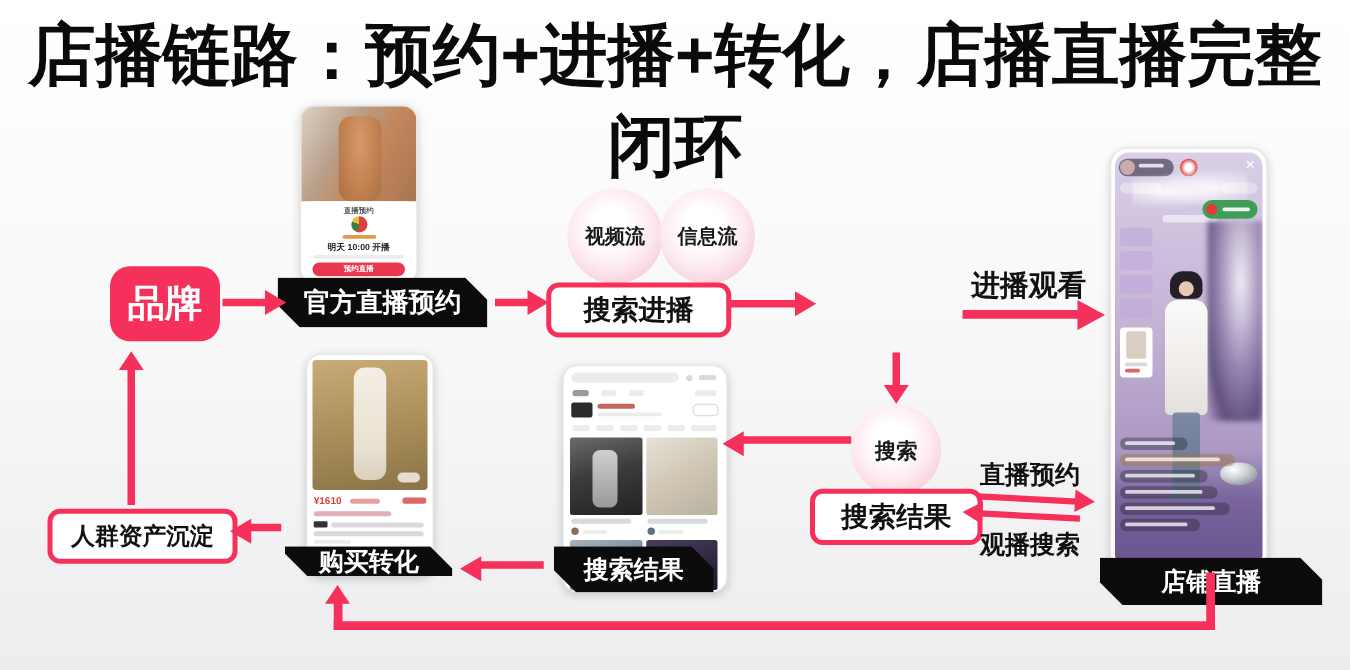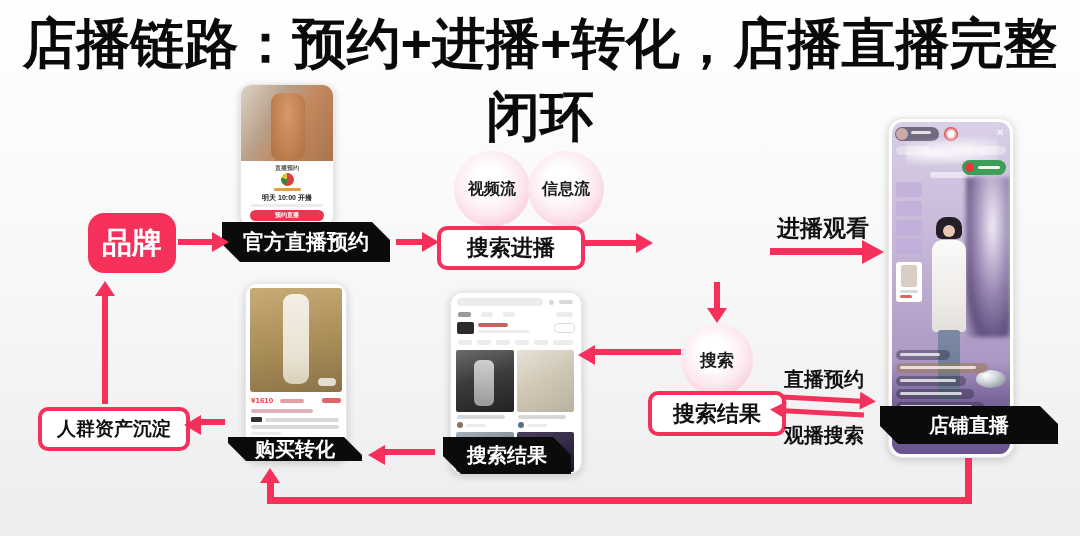--- a/index.html
+++ b/index.html
@@ -166,21 +166,21 @@
   <div class="abs bubble" style="left:681px;top:324px;width:72px;height:72px;font-size:17px;">搜索</div>
 
   <div class="abs badge-white" style="left:648px;top:391px;width:130px;height:37px;font-size:22px;">搜索结果</div>
 
   <div class="abs lbl" style="left:772px;top:366px;width:104px;font-size:20px;">直播预约</div>
   <div class="abs lbl" style="left:772px;top:422px;width:104px;font-size:20px;">观播搜索</div>
 
   <div class="abs badge-black" style="left:443px;top:437px;width:128px;height:37px;font-size:20px;">搜索结果</div>
   <div class="abs badge-black" style="left:228px;top:437px;width:134px;height:24px;font-size:20px;">购买转化</div>
   <div class="abs badge-white" style="left:38px;top:407px;width:144px;height:36px;font-size:19px;">人群资产沉淀</div>
-  <div class="abs badge-black" style="left:880px;top:406px;width:178px;height:38px;font-size:20px;font-family:Liberation Serif, serif;">店铺直播</div>
+  <div class="abs badge-black" style="left:880px;top:446px;width:178px;height:38px;font-size:20px;font-family:Liberation Serif, serif;">店铺直播</div>
 
   <div class="abs hline" style="left:178px;top:239px;width:36px;height:6px;"></div>
   <div class="abs head-r" style="left:212px;top:232px;"></div>
 
   <div class="abs hline" style="left:396px;top:239px;width:28px;height:6px;"></div>
   <div class="abs head-r" style="left:422px;top:232px;"></div>
 
   <div class="abs hline" style="left:584px;top:240px;width:54px;height:6px;"></div>
   <div class="abs head-r" style="left:636px;top:233px;"></div>
 

